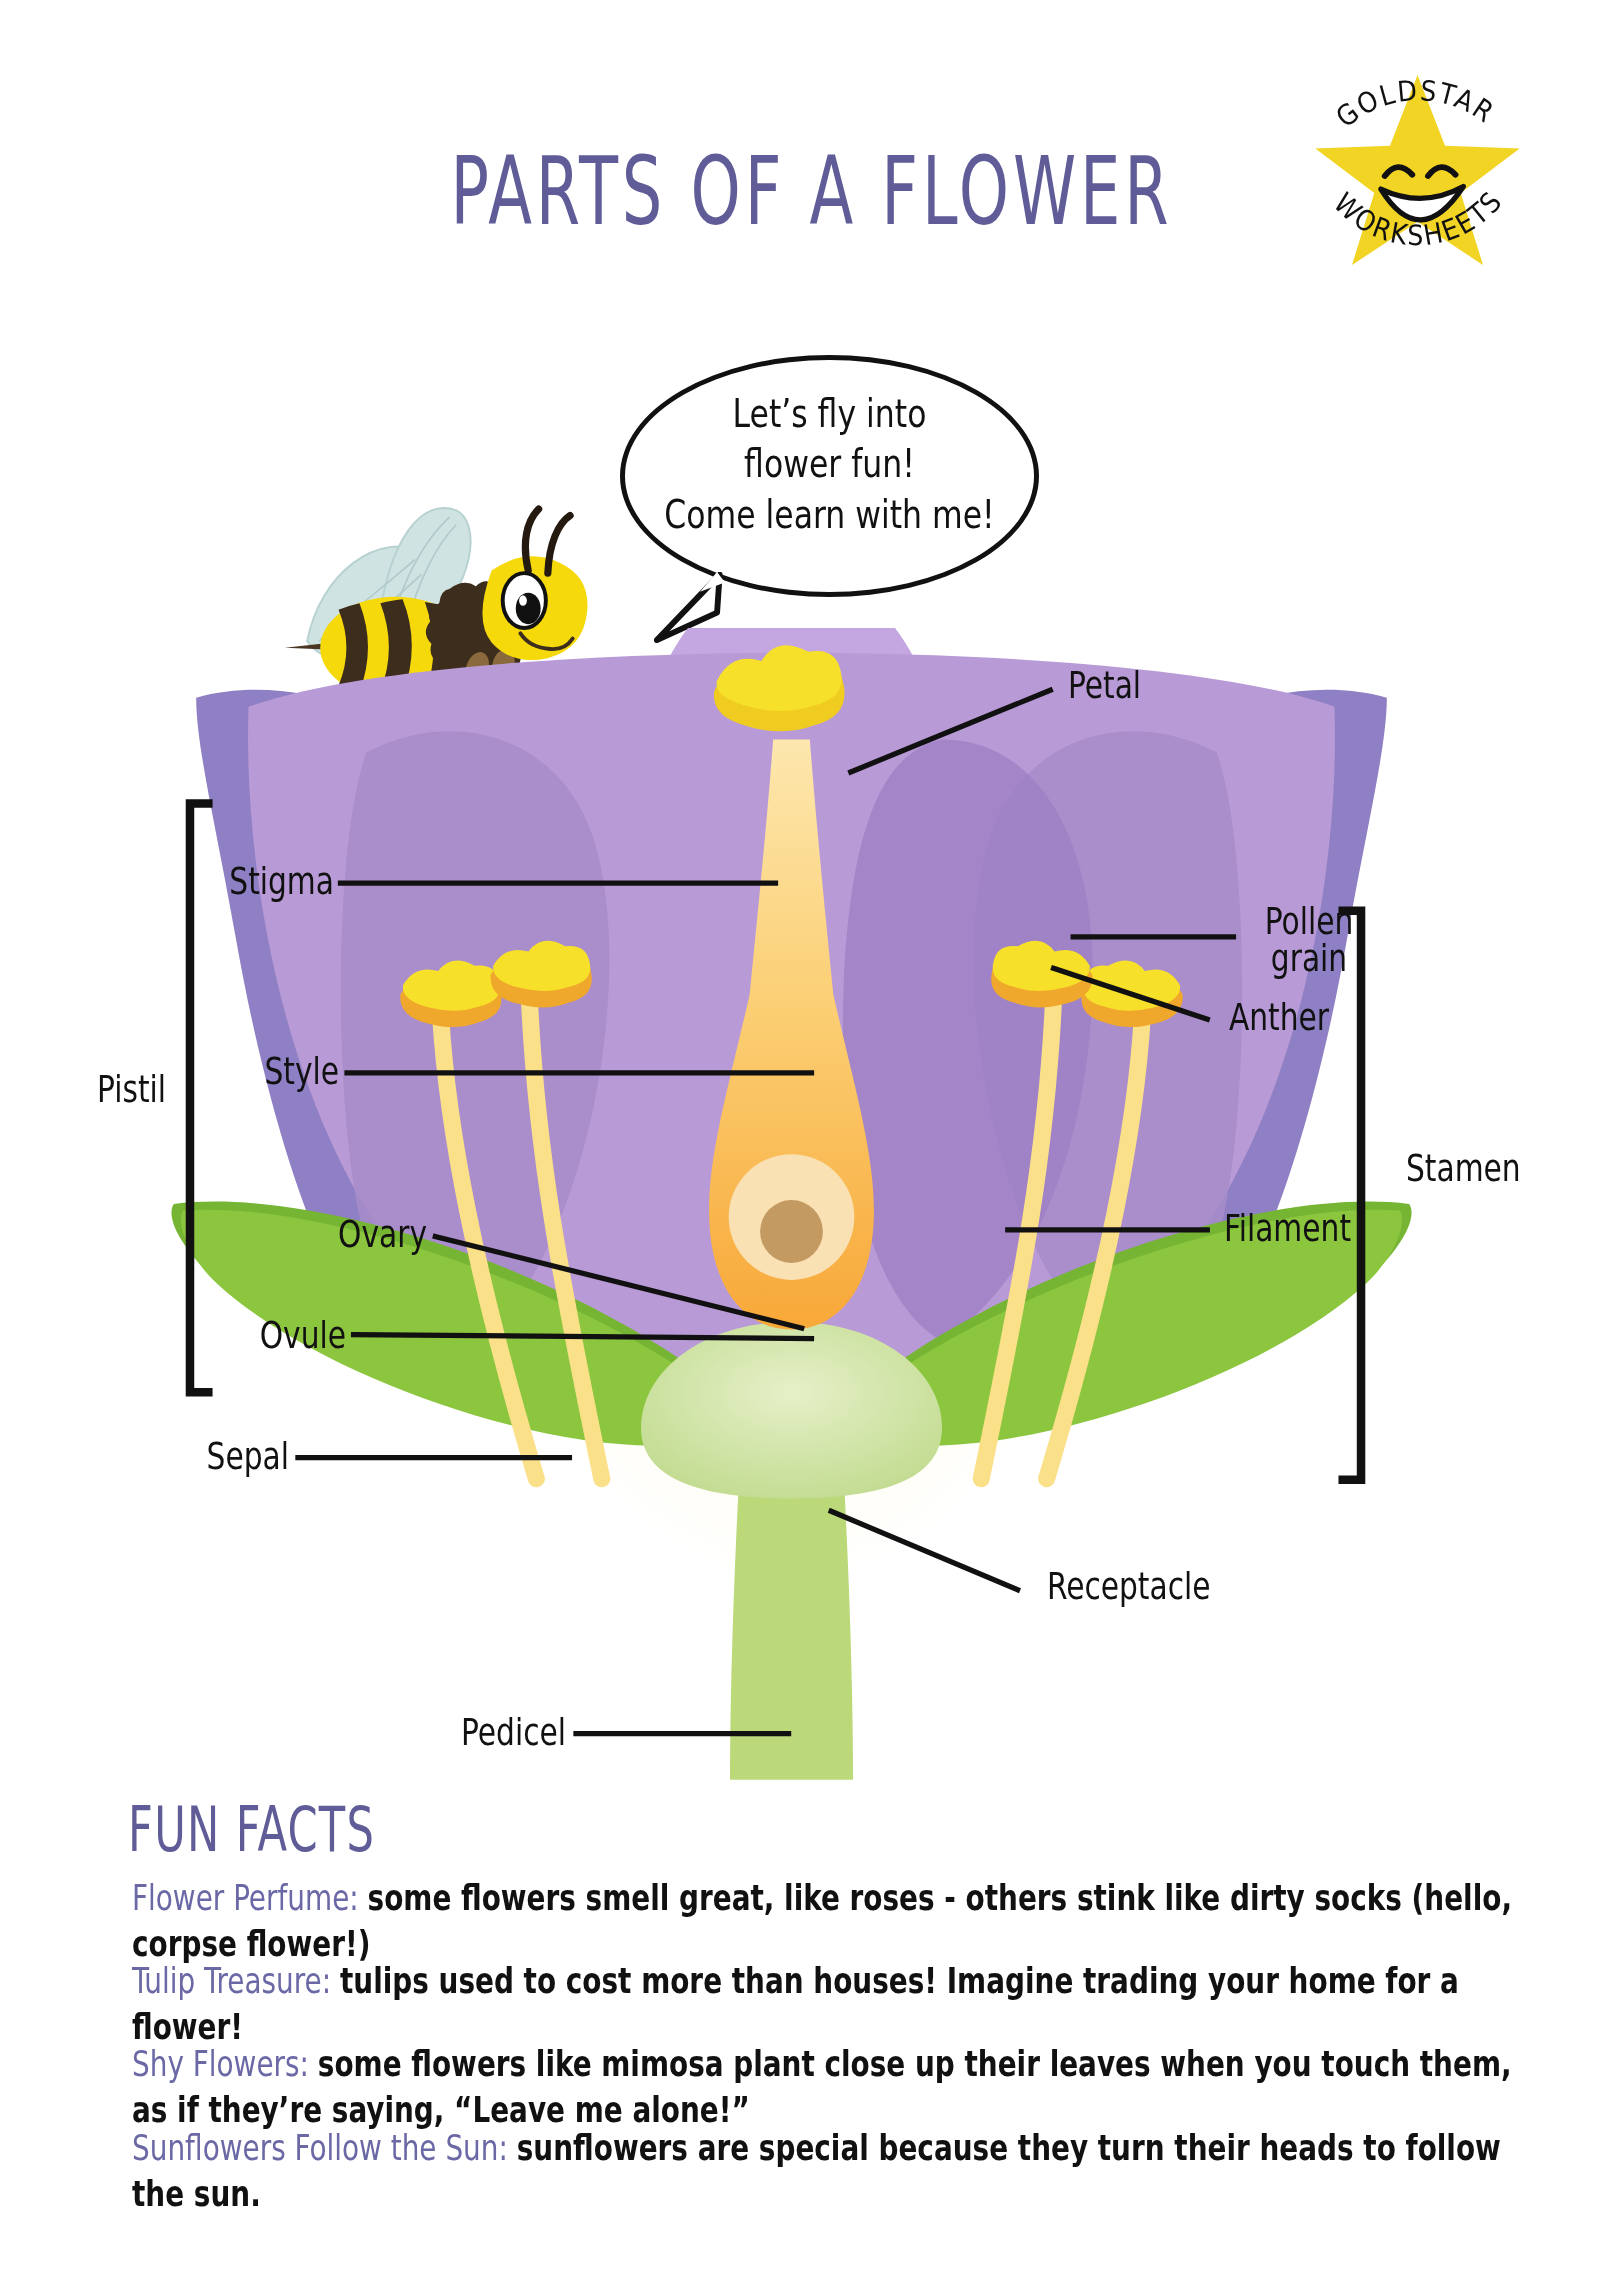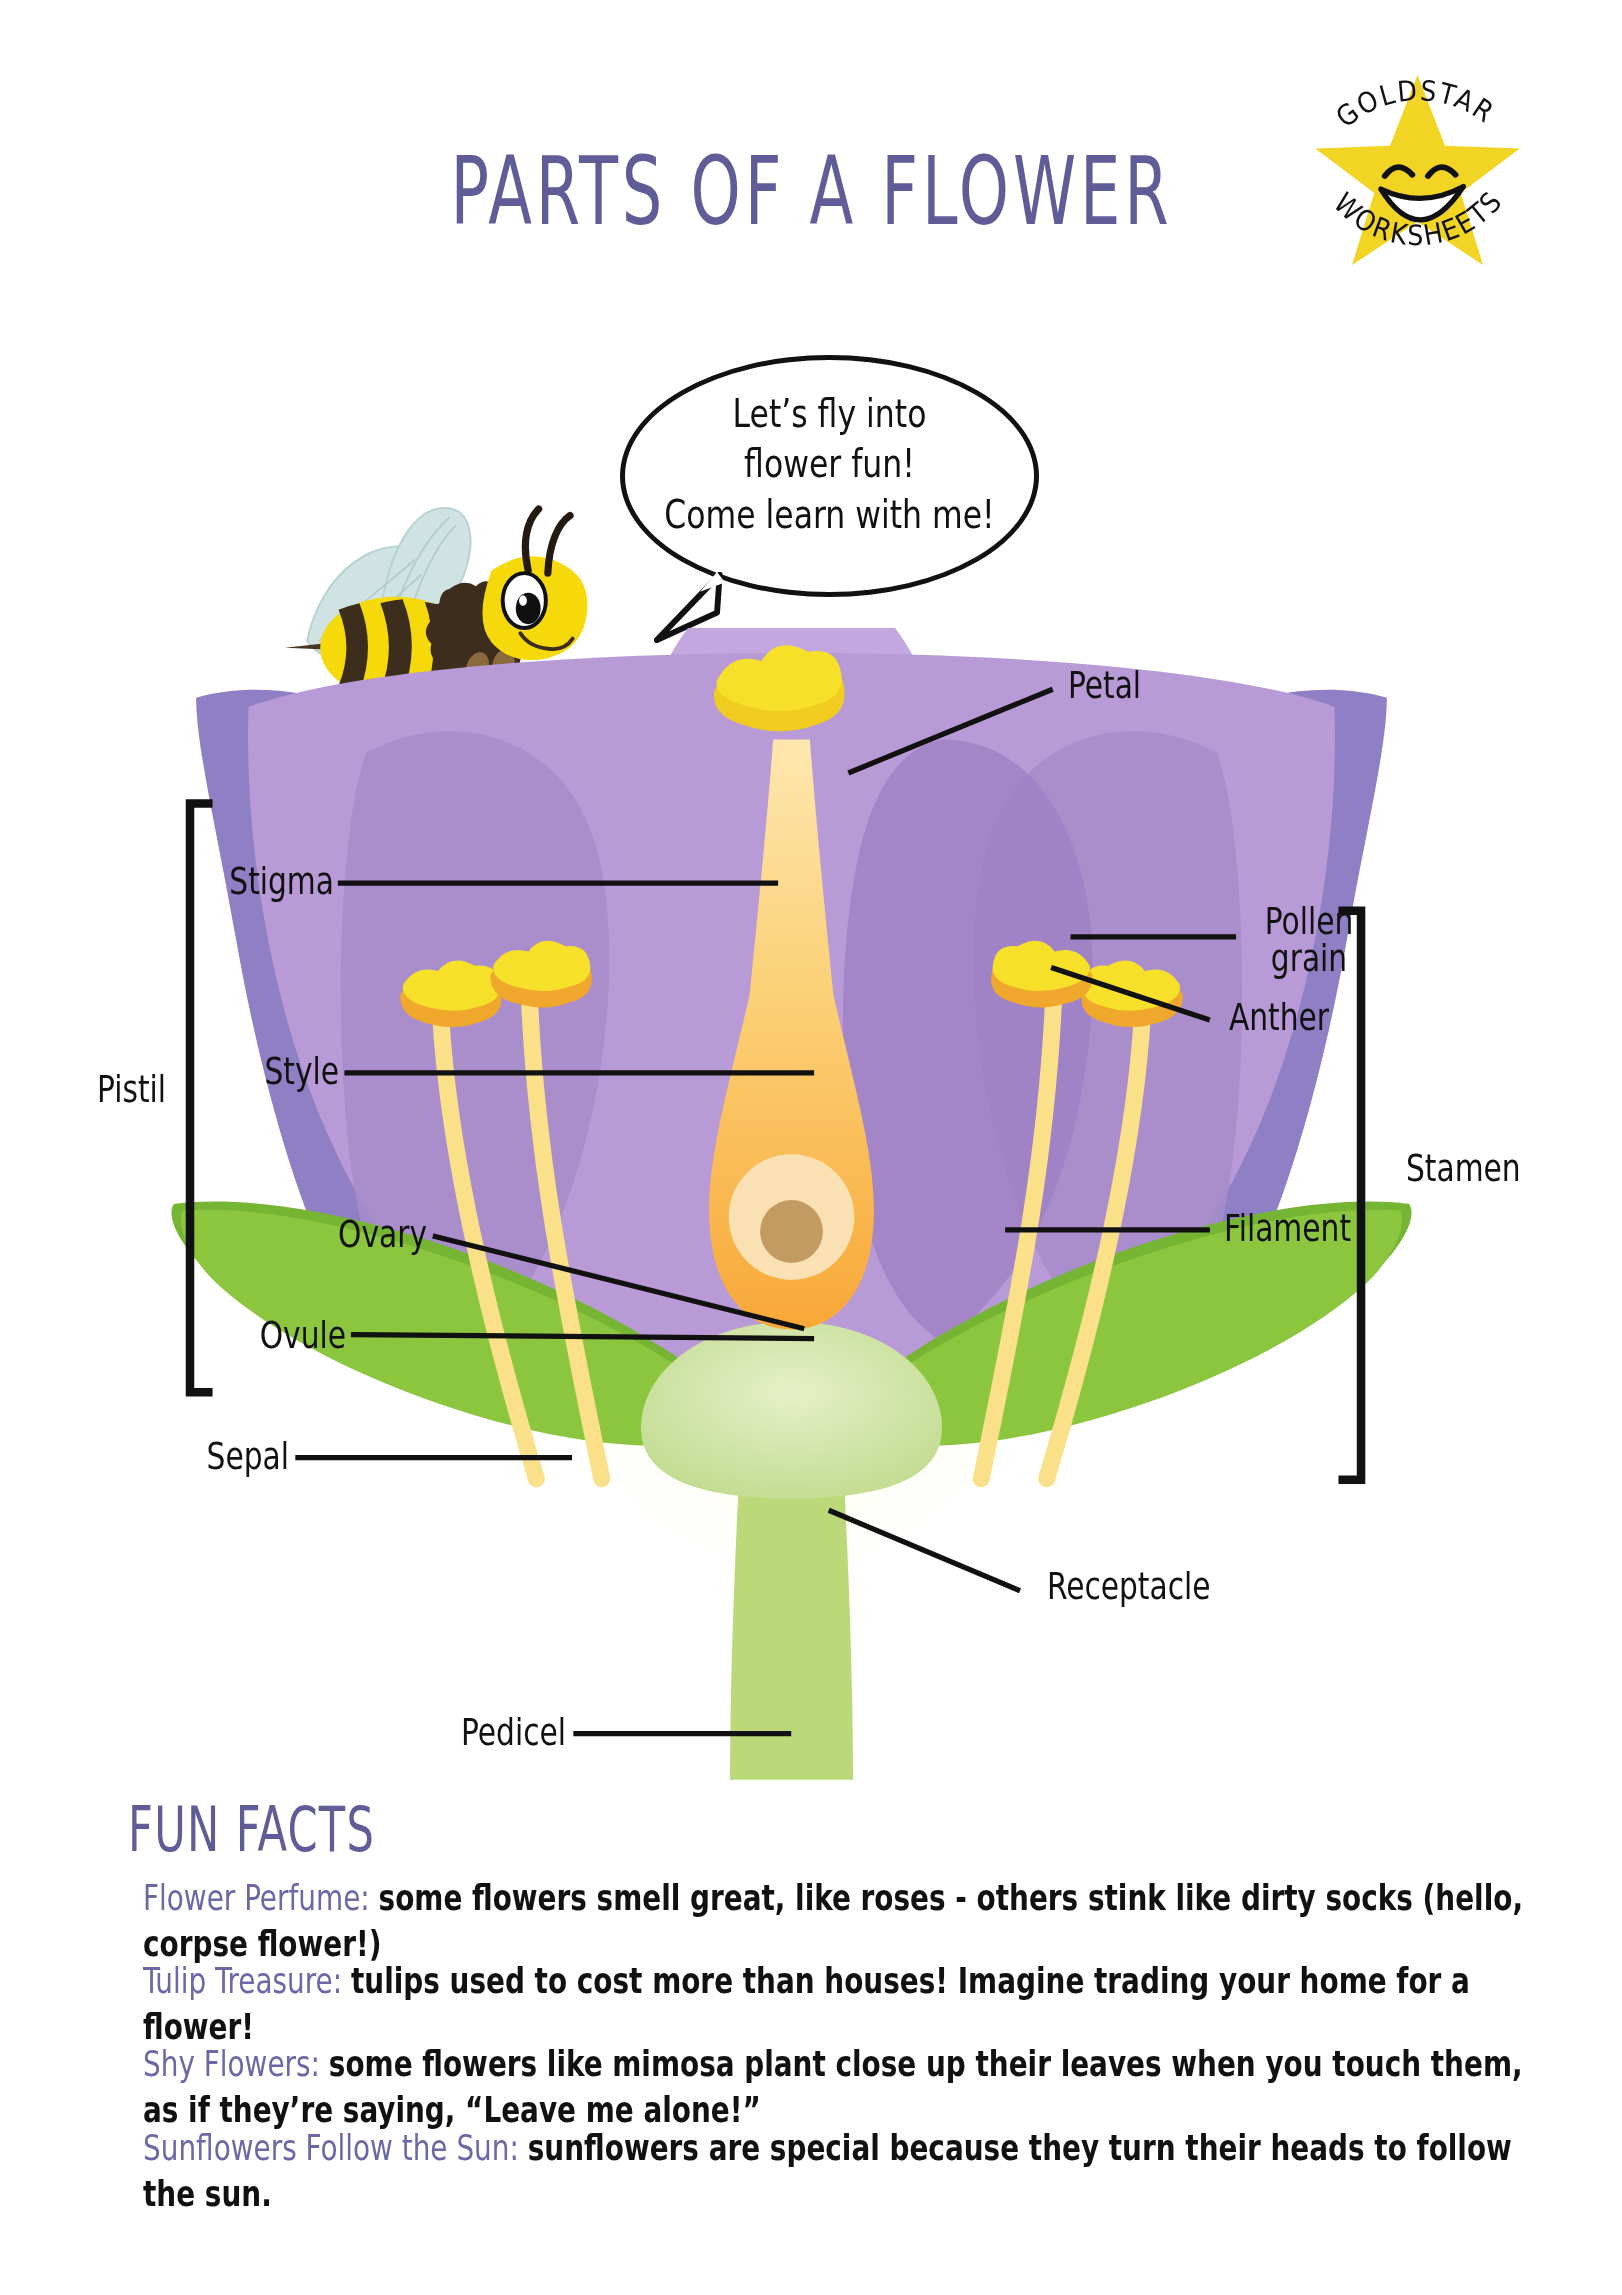--- a/index.html
+++ b/index.html
@@ -40,21 +40,21 @@
        transform-origin:left center;}
   .lbl.r{transform-origin:right center;text-align:right;}
   .lbl.c{transform-origin:center center;text-align:center;white-space:normal;}
 
   
   #leaders{position:absolute;left:0;top:0;width:1623px;height:2295px;pointer-events:none;}
 
   
   #funfacts-heading{left:128px;top:1793px;font-size:48px;color:#5f5c97;letter-spacing:1.3px;
       font-family:"DejaVu Sans Condensed","Liberation Sans",sans-serif;transform:scaleY(1.3);transform-origin:left top;}
-  #funfacts-list{left:143px;top:1875px;width:1400px;}
+  #funfacts-list{left:132px;top:1875px;width:1400px;}
   .fact{font-size:31px;line-height:1.30;color:#111;margin-bottom:2.6px;
       font-family:"DejaVu Sans Condensed","Liberation Sans",sans-serif;transform:scaleY(1.14);transform-origin:left top;}
   .fact .k{color:#6b68a6;font-weight:400;}
   .fact .v{color:#111;font-weight:bold;}
 </style>
 </head>
 <body>
 
 <div class="stage">
 

